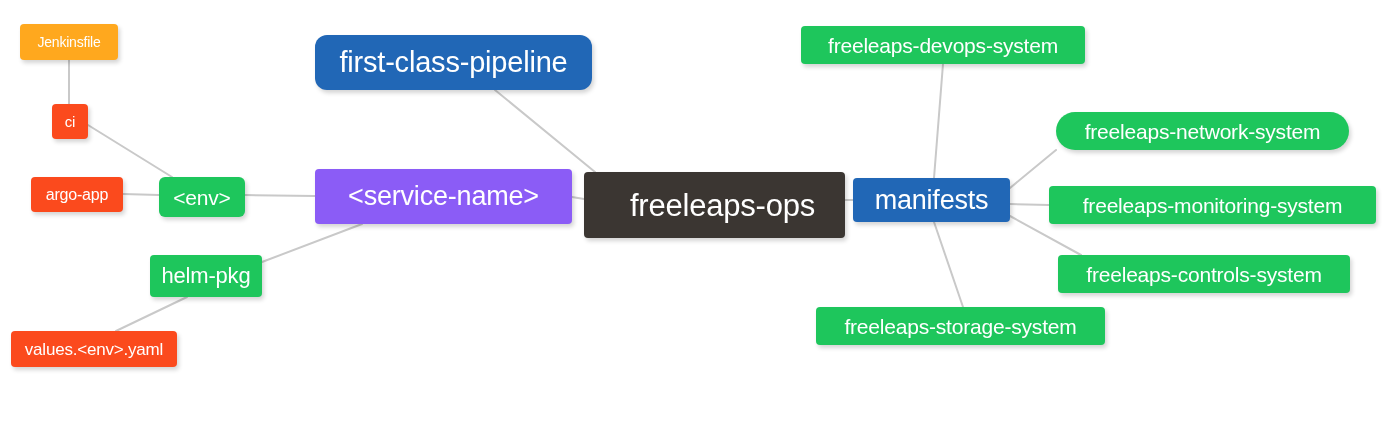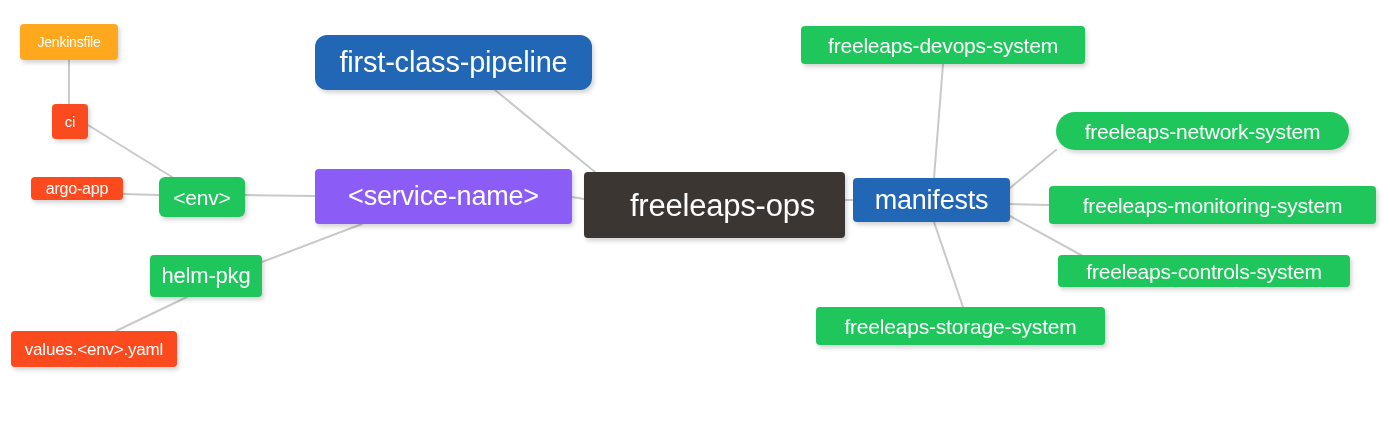--- a/index.html
+++ b/index.html
@@ -65,21 +65,21 @@
       <line x1="1010" y1="216" x2="1081" y2="255" stroke="#c9c9c9" stroke-width="2" stroke-linecap="round"></line>
       <line x1="934" y1="222" x2="963" y2="307" stroke="#c9c9c9" stroke-width="2" stroke-linecap="round"></line>
     </svg>
   <div id="node-layer">
       <div class="node" style="left: 20px; top: 24px; width: 98px; height: 36px; background: rgb(255, 168, 30); font-size: 14px;">
         <span class="node-label">Jenkinsfile</span>
       </div>
       <div class="node" style="left: 52px; top: 104px; width: 36px; height: 35px; background: rgb(251, 74, 29); font-size: 15px;">
         <span class="node-label">ci</span>
       </div>
-      <div class="node" style="left: 31px; top: 177px; width: 92px; height: 23px; background: rgb(251, 74, 29); font-size: 16px; align-items: center;">
+      <div class="node" style="left: 31px; top: 177px; width: 92px; height: 35px; background: rgb(251, 74, 29); font-size: 16px; align-items: center;">
         <span class="node-label">argo-app</span>
       </div>
       <div class="node" style="left: 159px; top: 177px; width: 86px; height: 40px; background: rgb(30, 198, 92); font-size: 21px; border-radius: 6px;">
         <span class="node-label">&lt;env&gt;</span>
       </div>
       <div class="node" style="left: 315px; top: 35px; width: 277px; height: 55px; background: rgb(33, 103, 182); font-size: 29px; border-radius: 12px;">
         <span class="node-label">first-class-pipeline</span>
       </div>
       <div class="node" style="left: 315px; top: 169px; width: 257px; height: 55px; background: #8b5cf6; font-size: 27px;">
         <span class="node-label">&lt;service-name&gt;</span>
@@ -98,20 +98,20 @@
       </div>
       <div class="node" style="left: 801px; top: 26px; width: 284px; height: 38px; background: rgb(30, 198, 92); font-size: 21px;">
         <span class="node-label">freeleaps-devops-system</span>
       </div>
       <div class="node" style="left: 1056px; top: 112px; width: 293px; height: 38px; background: rgb(30, 198, 92); font-size: 21px; border-radius: 19px;">
         <span class="node-label">freeleaps-network-system</span>
       </div>
       <div class="node" style="left: 1049px; top: 186px; width: 327px; height: 38px; background: rgb(30, 198, 92); font-size: 21px;">
         <span class="node-label">freeleaps-monitoring-system</span>
       </div>
-      <div class="node" style="left: 1058px; top: 255px; width: 292px; height: 32px; background: rgb(30, 198, 92); font-size: 21px;">
+      <div class="node" style="left: 1058px; top: 255px; width: 292px; height: 38px; background: rgb(30, 198, 92); font-size: 21px;">
         <span class="node-label">freeleaps-controls-system</span>
       </div>
       <div class="node" style="left: 816px; top: 307px; width: 289px; height: 38px; background: rgb(30, 198, 92); font-size: 21px;">
         <span class="node-label">freeleaps-storage-system</span>
       </div>
     </div>
 </div>
 
 </body></html>

